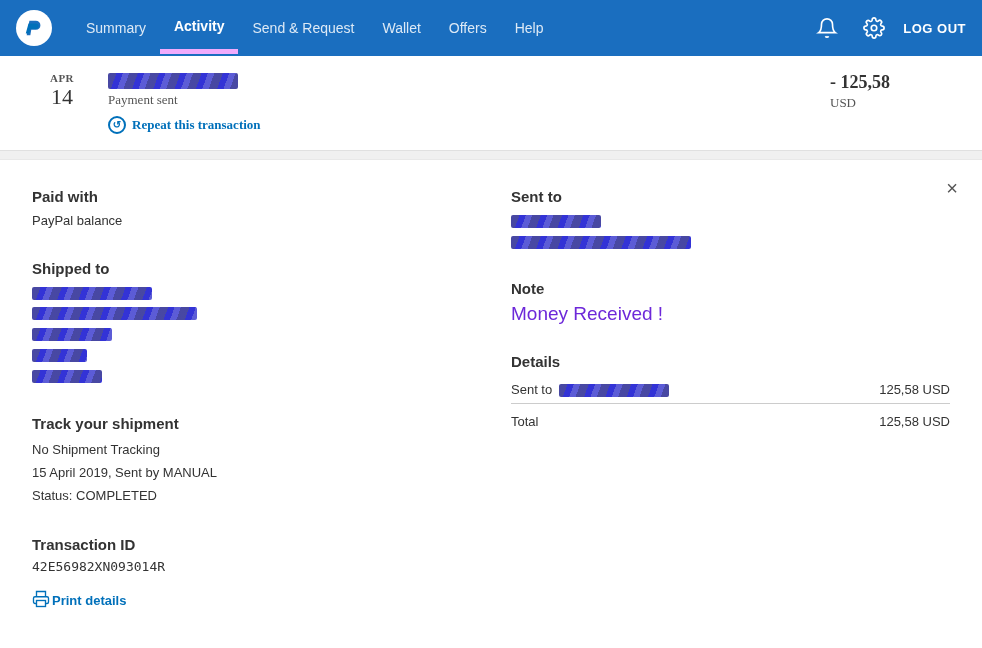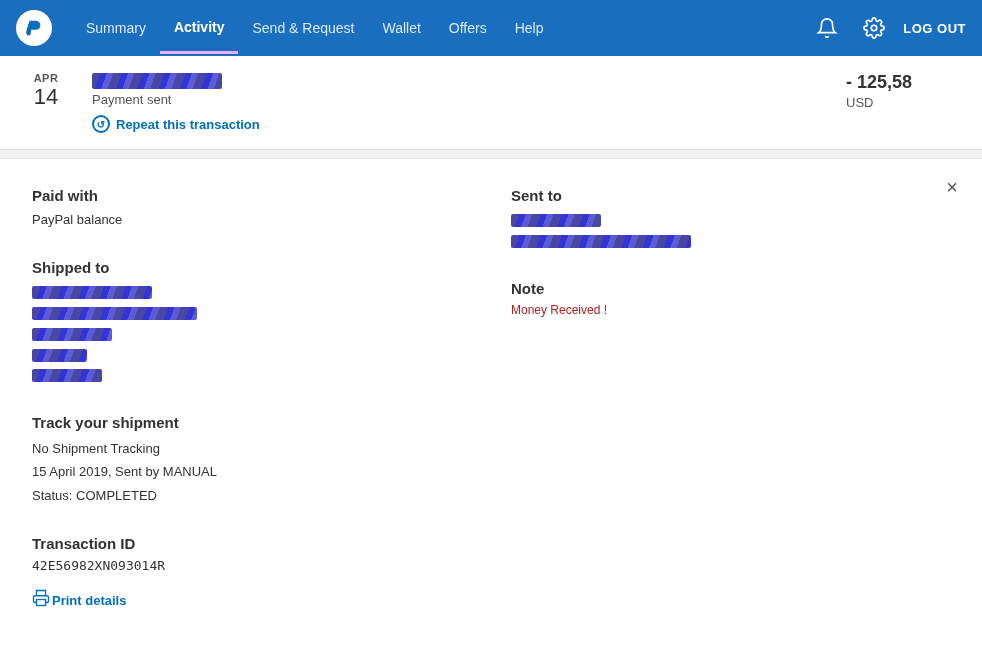--- a/index.html
+++ b/index.html
@@ -35,21 +35,21 @@
       padding: 0 14px;
       height: 52px;
       display: flex; align-items: center;
       font-size: 14px;
       font-weight: 400;
       cursor: pointer;
     }
     .nav-link.active {
       color: white;
       font-weight: 700;
-      border-bottom: 3px solid #f0abfc;
+      border-bottom: 5px solid #f0abfc;
     }
     .nav-right {
       display: flex;
       align-items: center;
       gap: 11px;
       margin-left: auto;
     }
     .nav-icon-btn {
       background: none; border: none; cursor: pointer;
       color: white;
@@ -63,22 +63,23 @@
       letter-spacing: 0.5px;
     }
 
     
     .main-content { background: white; min-height: 592px; }
 
     
     .transaction-row {
       display: flex;
       align-items: flex-start;
-      padding: 16px 16px;
+      padding: 16px 32px;
       border-bottom: 1px solid #e0e0e0;
+      font-family: Liberation Serif, serif;
     }
     .date-col {
       min-width: 60px;
       text-align: center;
       margin-right: 16px;
     }
     .date-month {
       font-size: 11px;
       text-transform: uppercase;
       color: #555;
@@ -188,21 +189,21 @@
       font-weight: 700;
       color: #333;
       margin-bottom: 6px;
     }
     .detail-value {
       font-size: 13px;
       color: #333;
       line-height: 1.6;
     }
 
-    .note-value { color: #b91c1c; font-size: 12px; }
+    .note-value { color: #6d28d9; font-size: 19px; }
 
     
     .details-table {
       width: 100%;
       border-collapse: collapse;
     }
     .details-table tr td {
       padding: 6px 0;
       font-size: 13px;
       color: #333;
@@ -358,18 +359,36 @@
             <div><span class="redacted redacted-md"></span></div>
             <div><span class="redacted redacted-email"></span></div>
           </div>
         </div>
 
         <div class="detail-section">
           <div class="detail-label">Note</div>
           <div class="note-value">Money Received !</div>
         </div>
 
+        <div class="detail-section">
+          <div class="detail-label">Details</div>
+          <table class="details-table">
+            <tbody>
+                <tr>
+              <td>
+                <span>Sent to</span>
+                &nbsp;<span class="redacted redacted-sentto"></span>
+              </td>
+              <td>125,58 USD</td>
+            </tr>
+            <tr class="separator">
+              <td class="total-row">Total</td>
+              <td class="total-row">125,58 USD</td>
+            </tr>
+          </tbody>
+            </table>
+        </div>
 
       </div>
     </div>
   </div>
 
 </div>
 
 </body></html>

